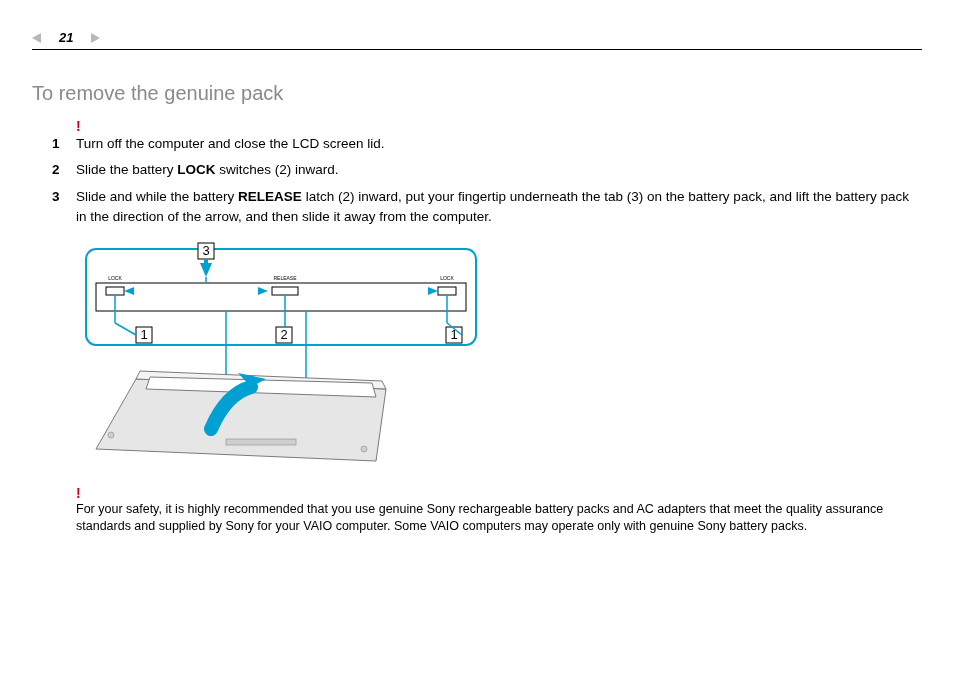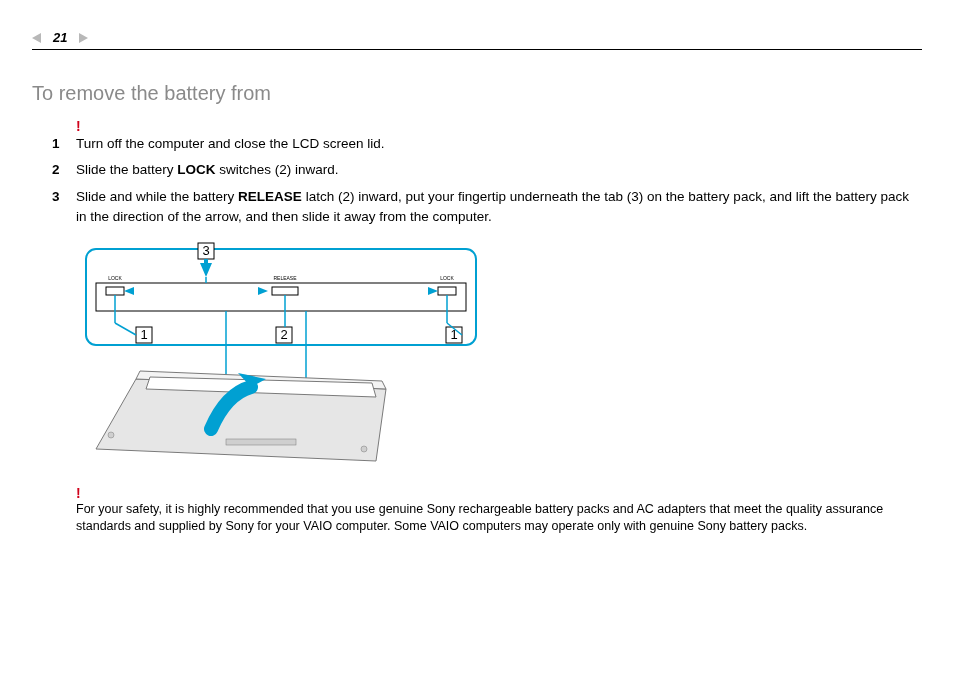--- a/index.html
+++ b/index.html
@@ -24,21 +24,21 @@
   }
   .breadcrumb {
     font-size: 13px;
     font-weight: bold;
     color: #7a7a7a;
     line-height: 1.35;
   }
   .pager {
     display: flex;
     align-items: center;
-    gap: 12px;
+    gap: 18px;
     padding-top: 12px;
   }
   .pager .tri-left,
   .pager .tri-right {
     width: 0; height: 0;
   }
   .pager .tri-left {
     border-top: 5px solid transparent;
     border-bottom: 5px solid transparent;
     border-right: 9px solid #b8b8b8;
@@ -144,21 +144,21 @@
   <div class="header-row">
     <div class="pager">
       <span class="tri-left"></span>
       <span class="num">21</span>
       <span class="tri-right"></span>
     </div>
   </div>
 
   <hr class="rule">
 
-  <h1 class="section">To remove the battery from</h1>
+  <h1 class="section">To remove the genuine pack</h1>
 
   <div class="content-block">
 
     <div>
       <span class="warn-mark">!</span>
     </div>
 
     <ol class="steps">
       <li>
         <span class="num">1</span>

